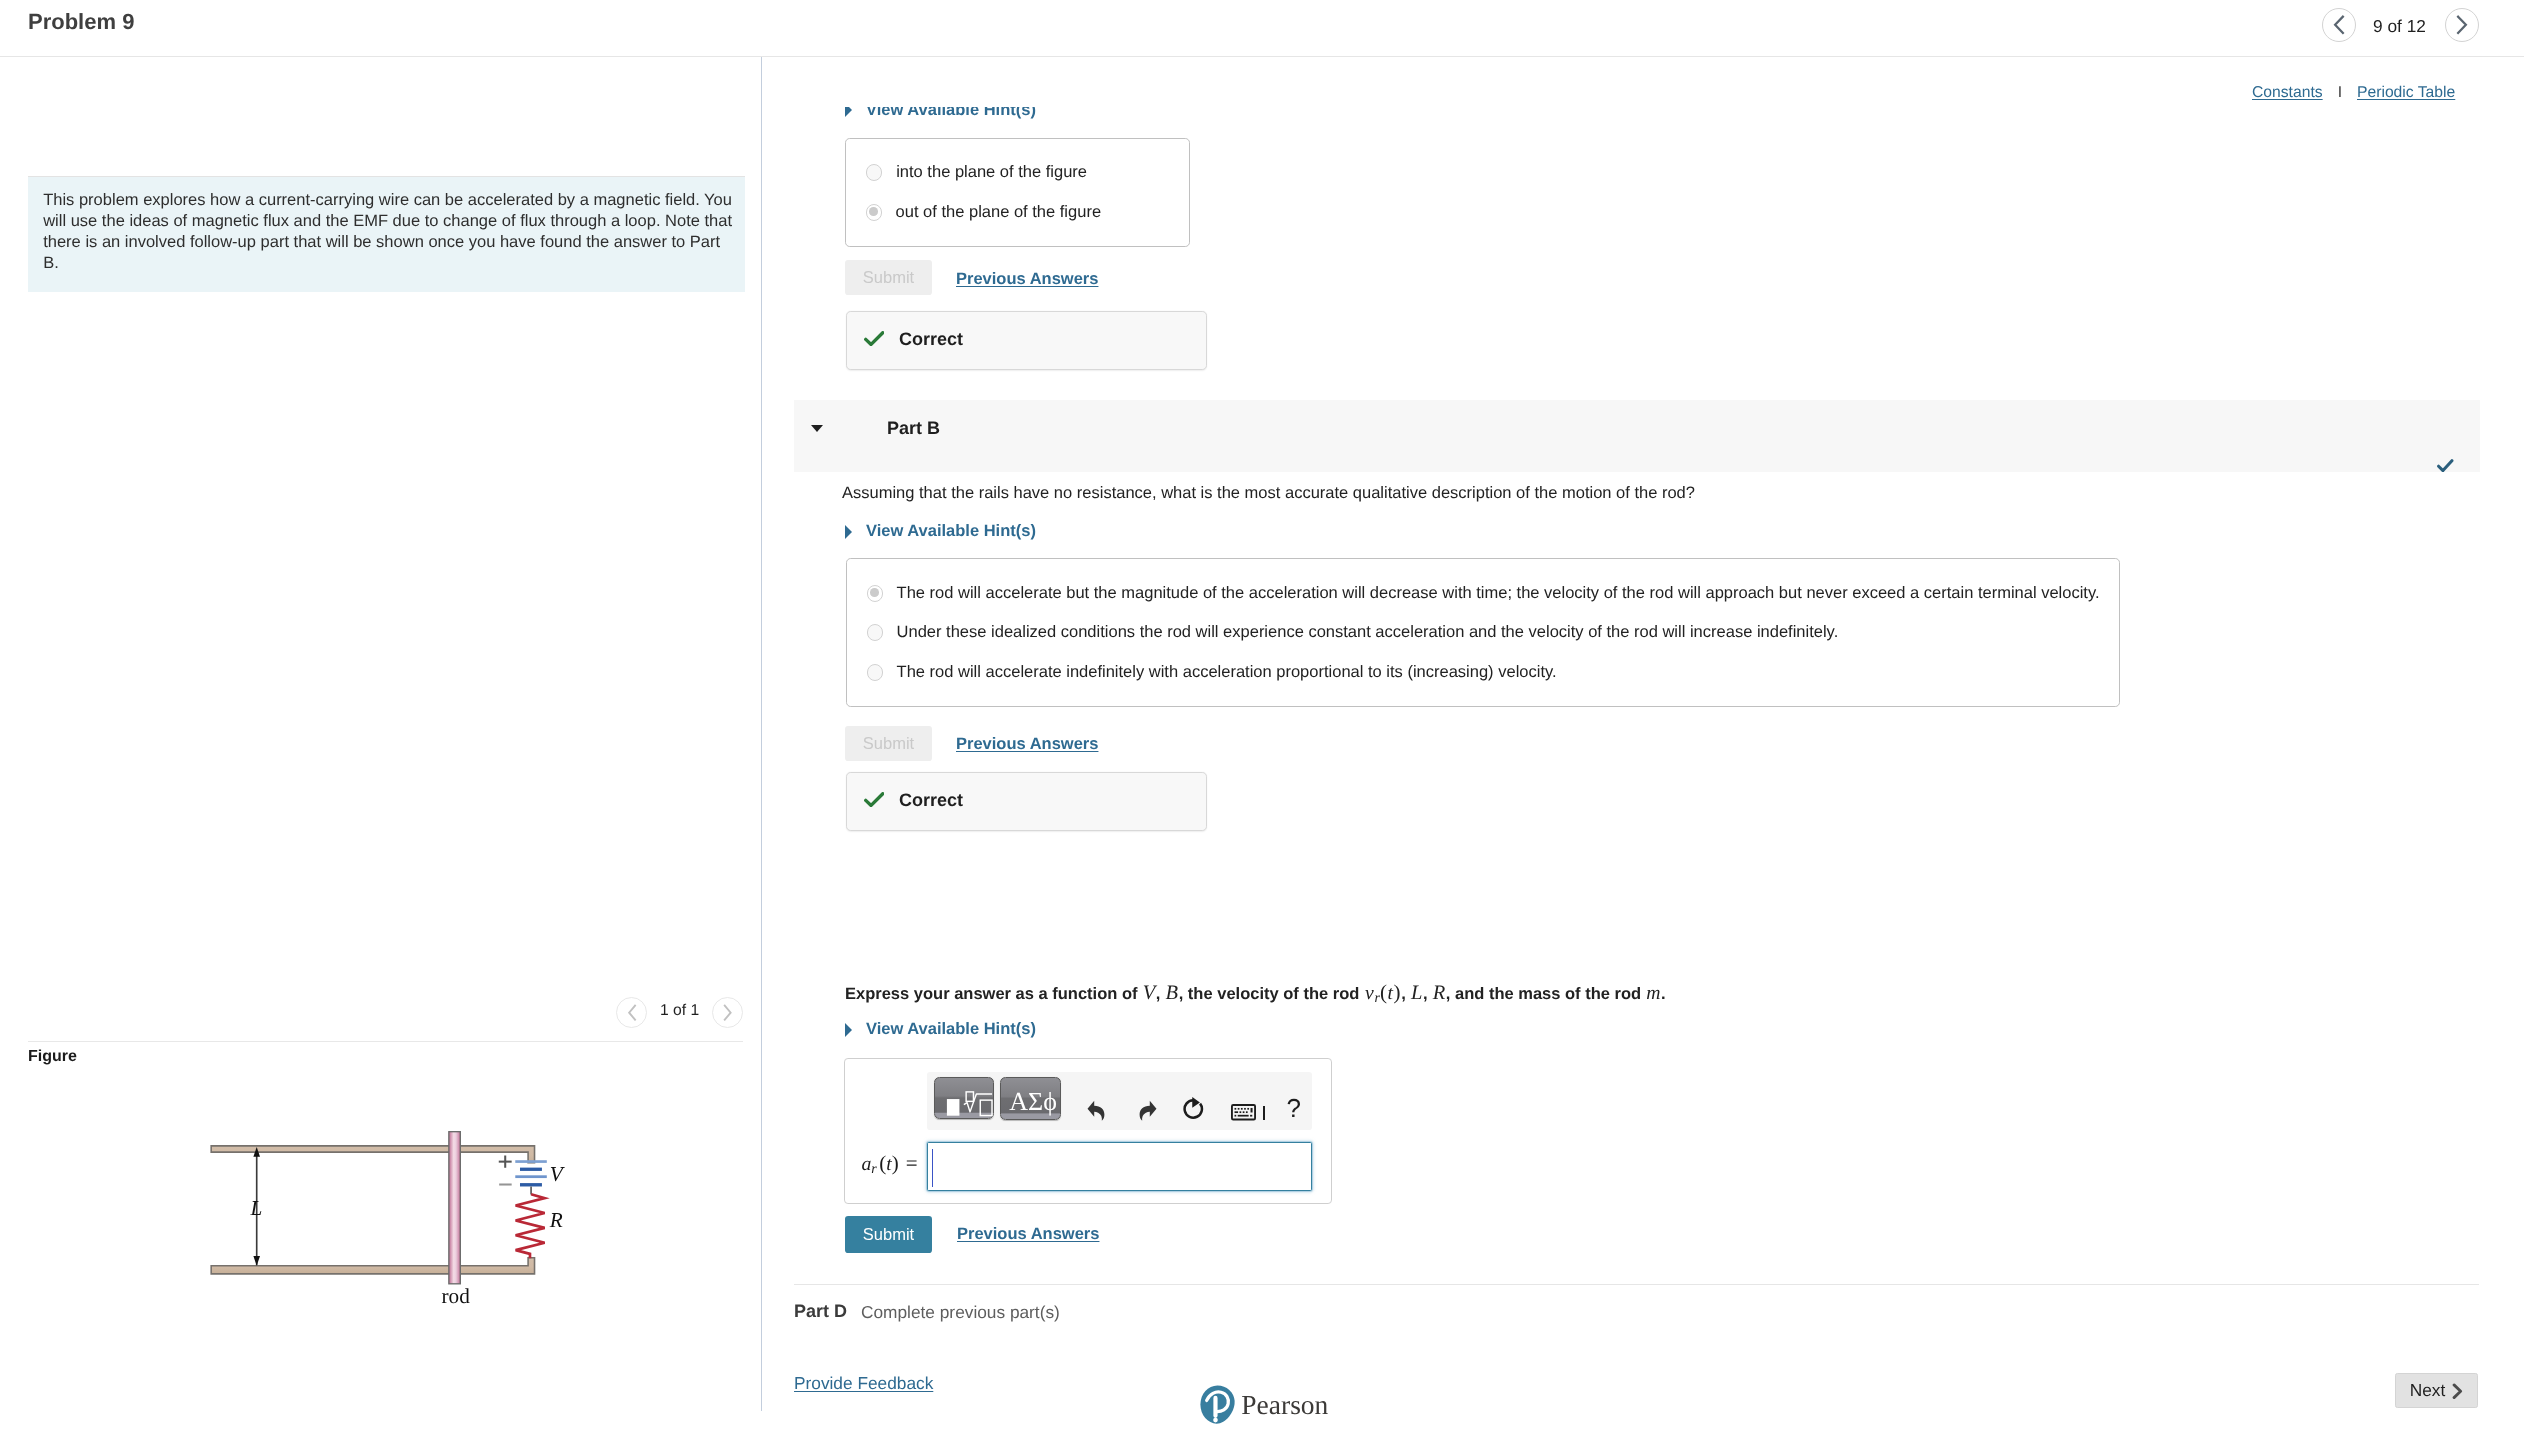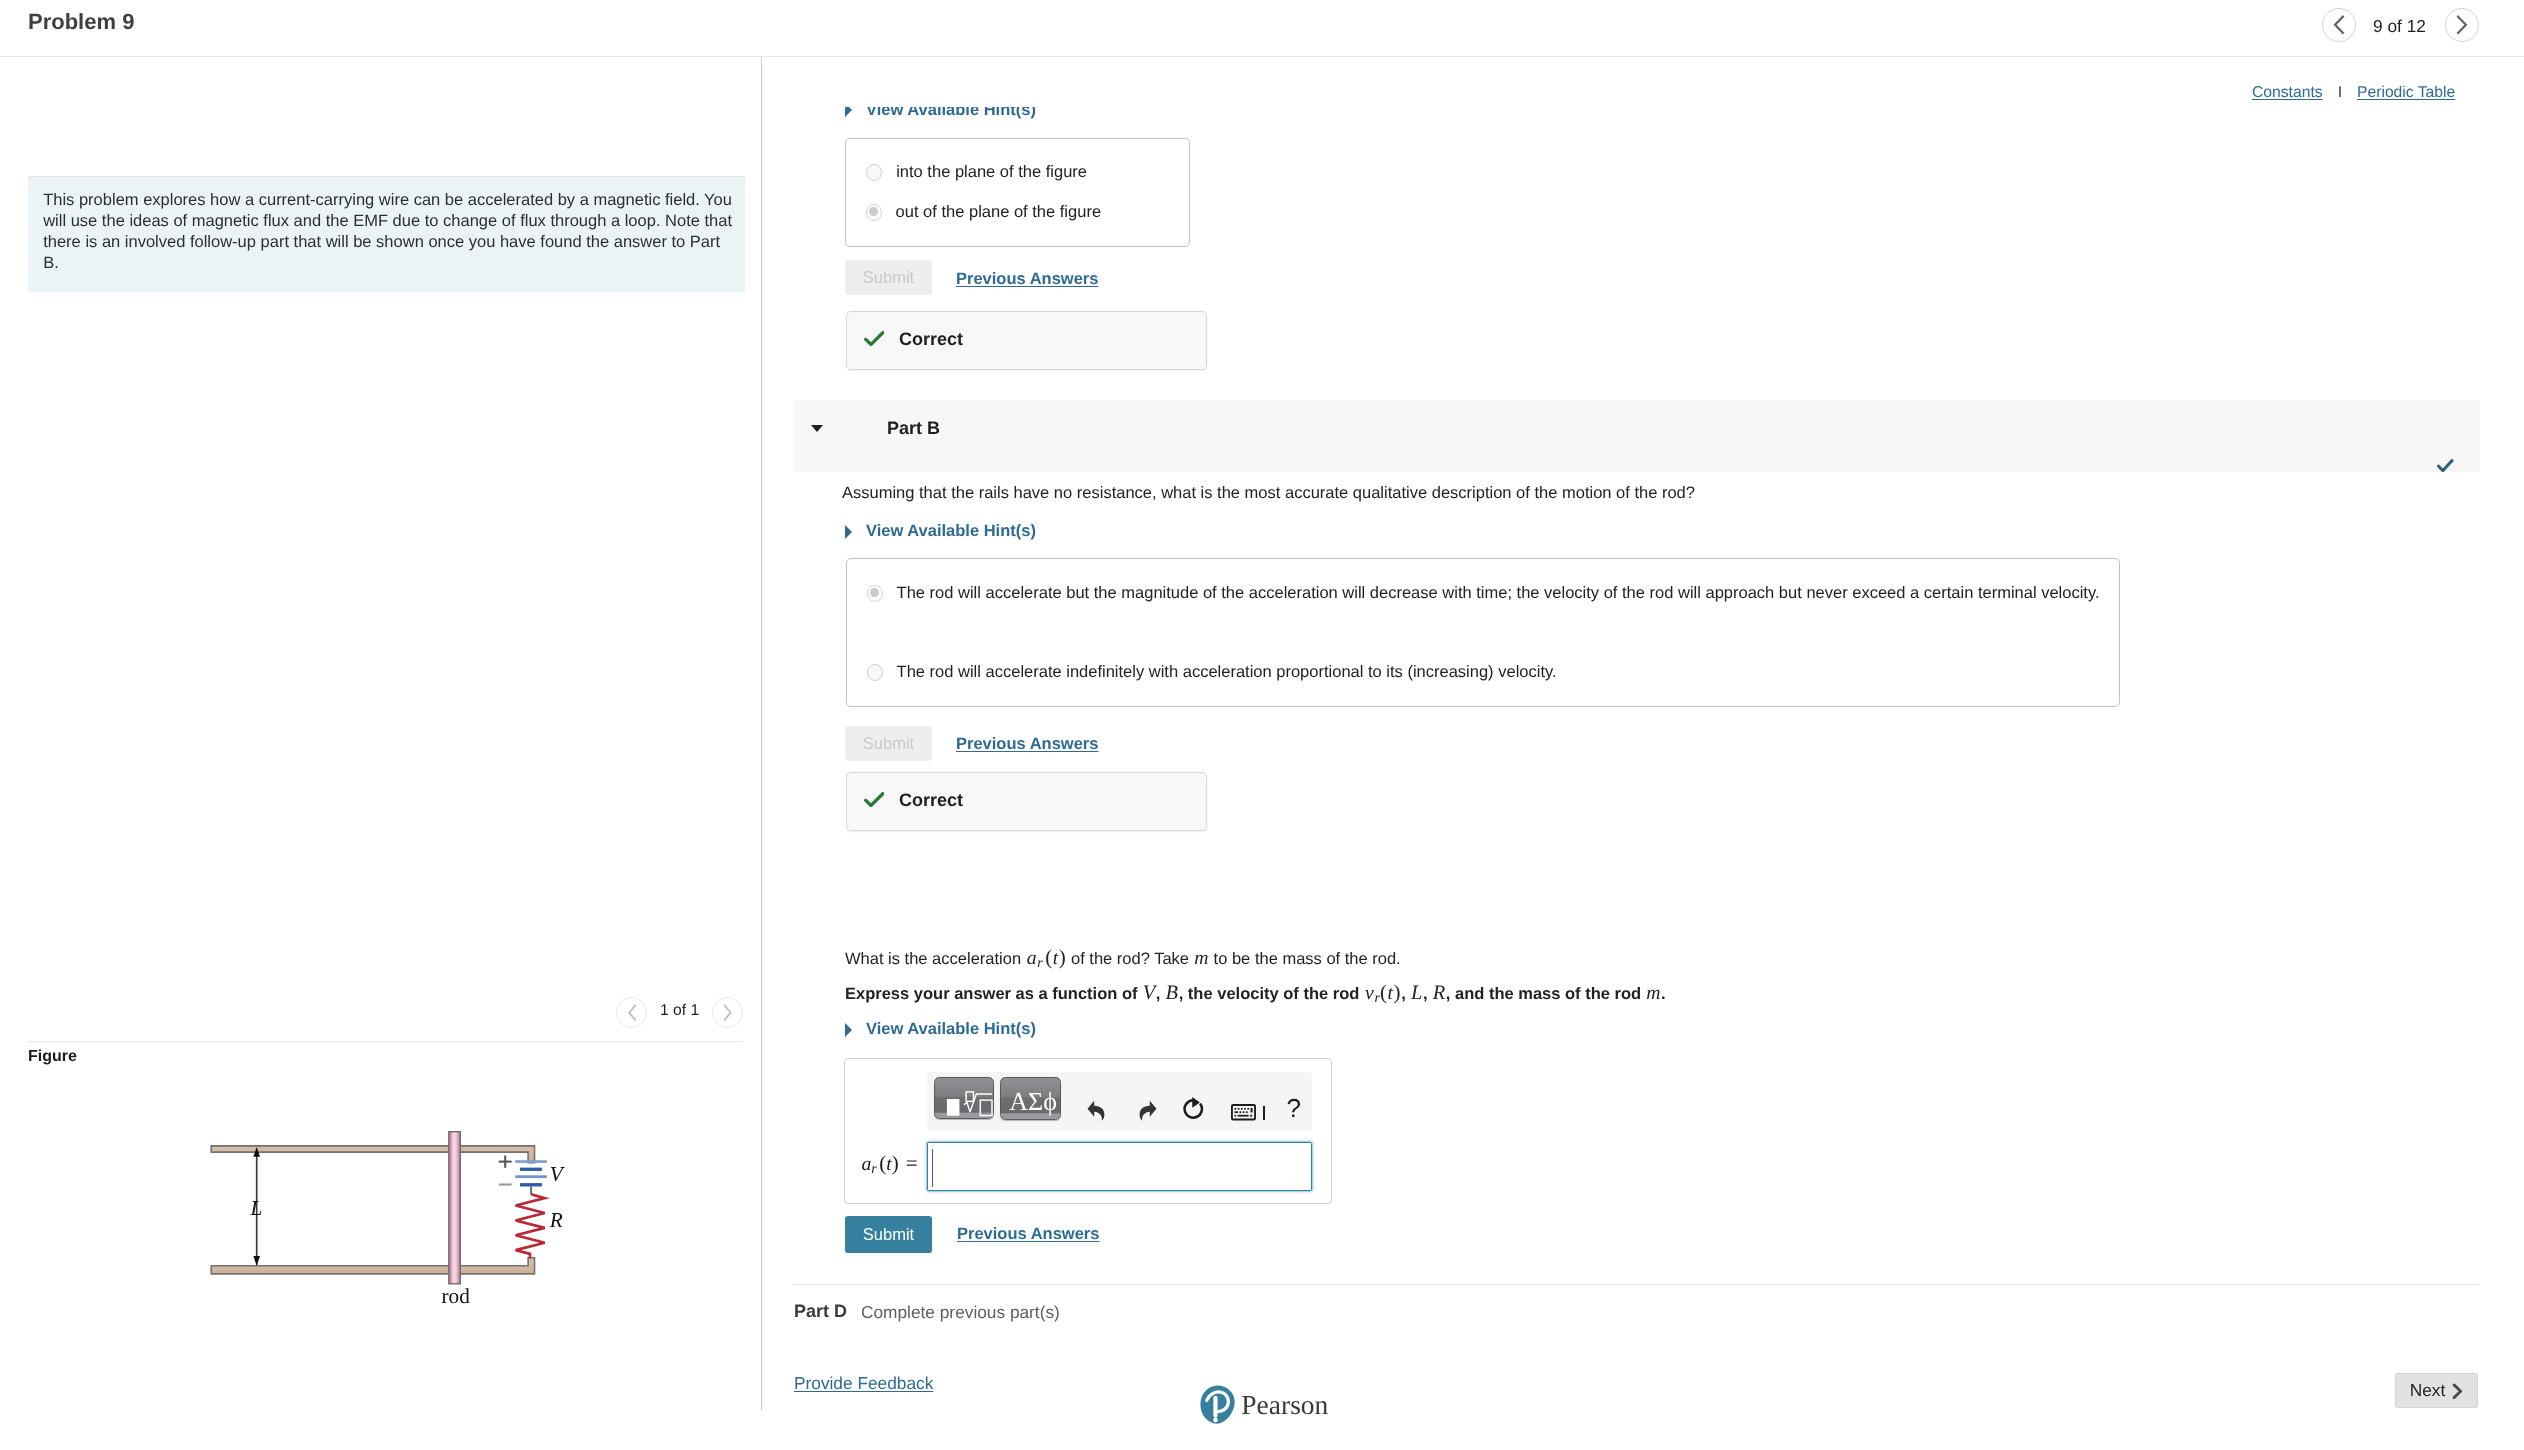--- a/index.html
+++ b/index.html
@@ -246,38 +246,41 @@
     <div class="hint-link" style="left:845px;top:415px;">
       <span class="hint-tri"></span>
       <span>View Available Hint(s)</span>
     </div>
 
     <div class="optbox" style="left:846px;top:451px;width:1274px;height:149px;">
       <div class="opt" style="left:19.7px;top:26px;">
         <span class="radio sel"></span>
         <span class="opt-label" style="margin-left:13.4px;">The rod will accelerate but the magnitude of the acceleration will decrease with time; the velocity of the rod will approach but never exceed a certain terminal velocity.</span>
       </div>
+      <div class="opt" style="left:19.7px;top:65px;">
+        <span class="radio"></span>
+        <span class="opt-label" style="margin-left:13.4px;">Under these idealized conditions the rod will experience constant acceleration and the velocity of the rod will increase indefinitely.</span>
+      </div>
       <div class="opt" style="left:19.7px;top:105px;">
         <span class="radio"></span>
         <span class="opt-label" style="margin-left:13.4px;">The rod will accelerate indefinitely with acceleration proportional to its (increasing) velocity.</span>
       </div>
     </div>
 
     <button class="btn-submit disabled" style="left:845px;top:619px;width:87px;height:35px;">Submit</button>
     <span class="prev-ans" style="left:956px;top:628px;">Previous Answers</span>
 
     <div class="feedback" style="left:846px;top:665px;width:361px;height:59px;">
       <svg width="20.5" height="15" viewBox="0 0 26 19" style="position:absolute;left:16.5px;top:19px;">
         <path d="M2.2 10.6 L9.0 17.0 L23.8 2.2" fill="none" stroke="#2a7a38" stroke-width="4.3" stroke-linecap="round" stroke-linejoin="round"></path>
       </svg>
       <span class="label" style="left:52px;top:17.3px;">Correct</span>
     </div>
 
 
-    <div class="qtext" style="left:845px;top:839px;width:1644px;"><span>What is the acceleration </span><span class="mathx"><i class="mi">a</i><i class="msub">r</i><span class="mthin"></span><span class="mpar">(</span><i class="mi">t</i><span class="mpar">)</span></span><span> of the rod? Take </span><span class="mi">m</span><span> to be the mass of the rod.</span></div>
 
     <div class="qtext bold" style="left:845px;top:874px;width:1644px;font-weight:bold;"><span>Express your answer as a function of </span><span class="mi-up">V</span><span>, </span><span class="mi-up">B</span><span>, the velocity of the rod </span><span class="mathx"><i class="mi">v</i><i class="msub">r</i><span class="mpar">(</span><i class="mi">t</i><span class="mpar">)</span></span><span>, </span><span class="mi-up">L</span><span>, </span><span class="mi-up">R</span><span>, and the mass of the rod </span><span class="mi">m</span><span>.</span></div>
 
     <div class="hint-link" style="left:845px;top:913px;">
       <span class="hint-tri"></span>
       <span>View Available Hint(s)</span>
     </div>
 
     <div class="answer-wrap" style="left:844px;top:951px;width:488px;height:146px;">
       <div class="mathtoolbar" style="left:82px;top:13.4px;width:385px;height:58px;">

